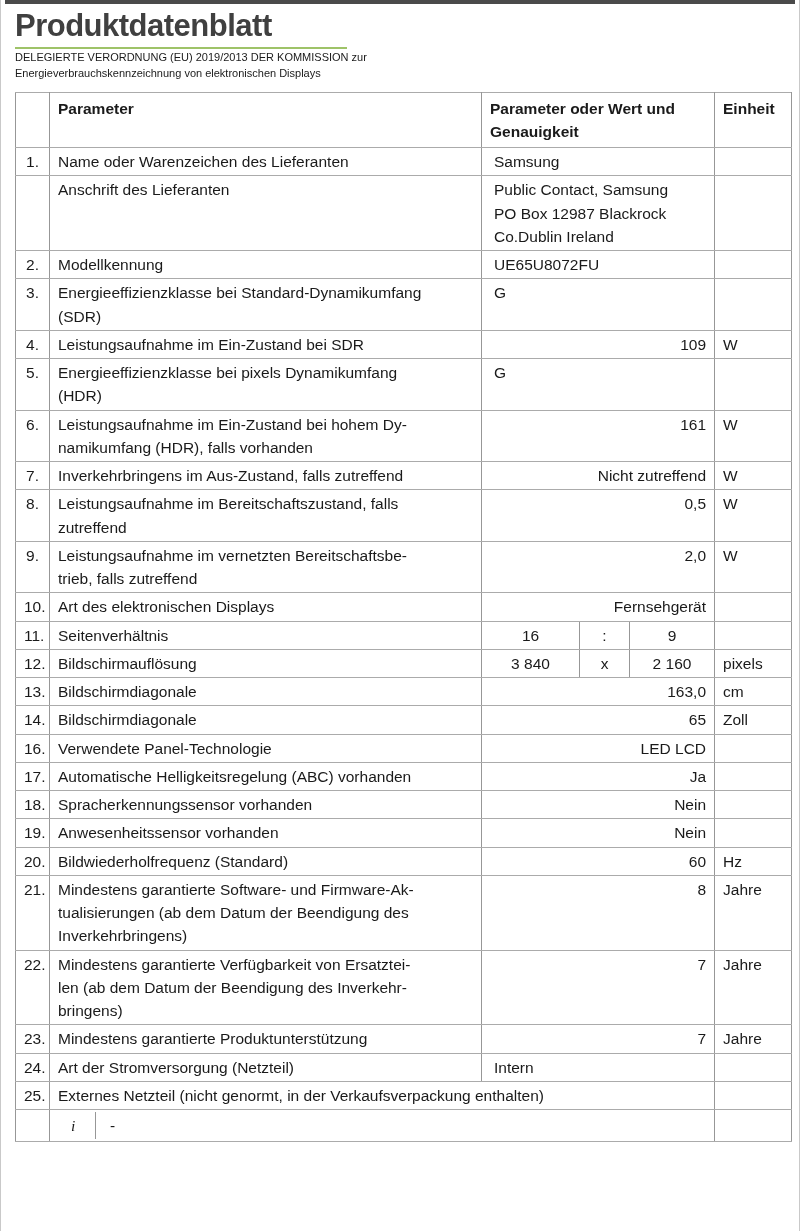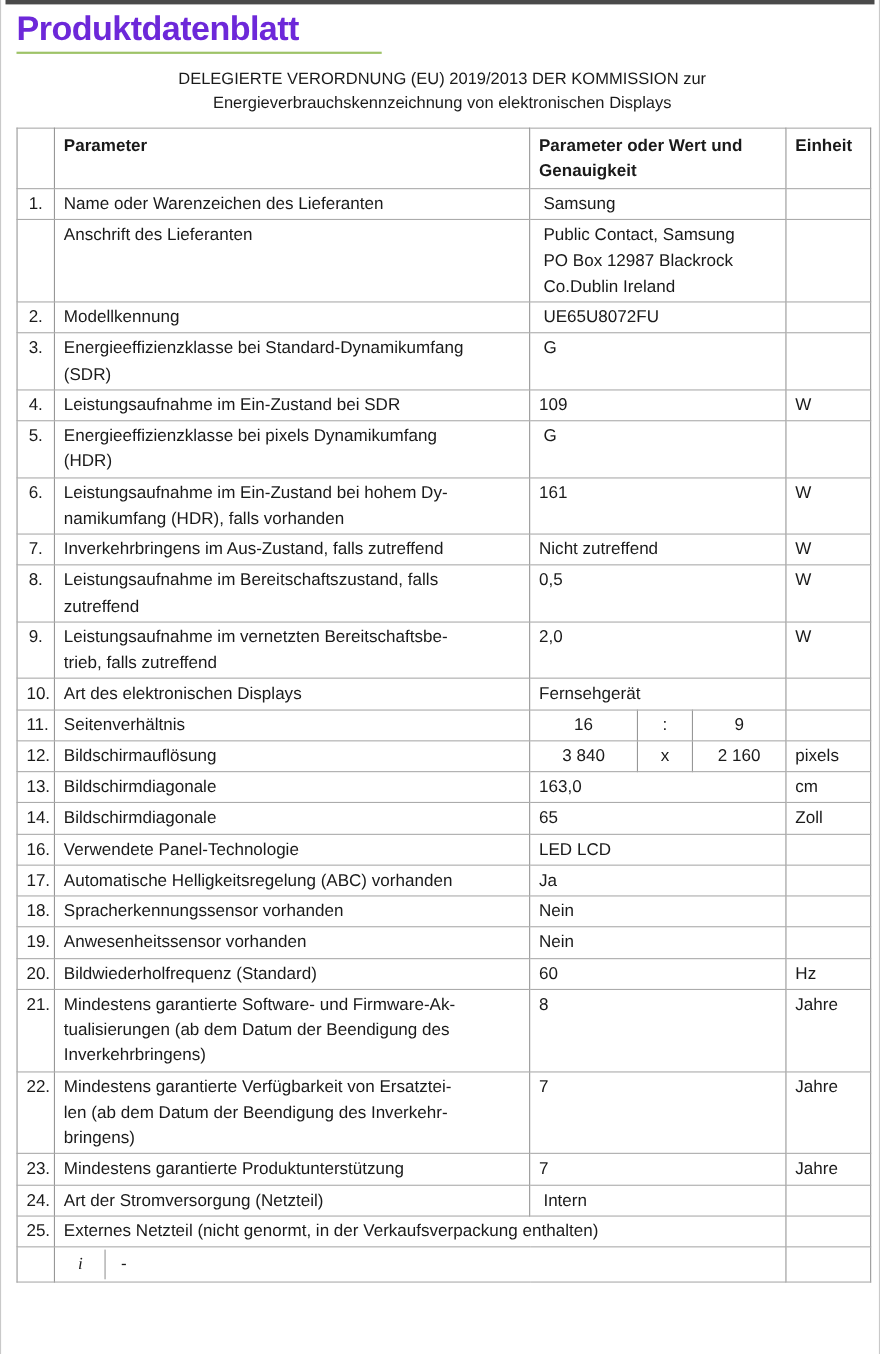--- a/index.html
+++ b/index.html
@@ -23,25 +23,24 @@
     margin:0;
     font-size:31px;
     font-weight:bold;
     letter-spacing:-0.5px;
     line-height:1.15;
   }
   .title-underline{
     width:332px;height:2px;margin:3px 0 0 0;opacity:0.85;
   }
   .subtitle{
-    margin:12px 0 10px 0;
-    font-size:15px;
+    margin:0 0 10px 0;
+    font-size:11px;
     line-height:1.5;
     white-space:pre-line;
-    text-align:center;
   }
   table.sheet{
     border-collapse:collapse;
     table-layout:fixed;
     width:776px;
     font-size:15.5px;
   }
   table.sheet th, table.sheet td{
     border:1px solid #979797;
     border-top-color:#ababab;
@@ -52,41 +51,41 @@
     white-space:pre-line;
     overflow:hidden;
   }
   table.sheet th{
     font-weight:bold;
     text-align:left;
     padding-top:4px;padding-bottom:4px;
   }
   th.param, td.param{padding-left:12px;}
   td.num{text-align:center;padding-left:2px;padding-right:2px;}
-  td.value.right{}
+  td.value.right{text-align:right;}
   td.value.left{text-align:left;padding-left:12px;}
   td.sub{text-align:center;padding-left:2px;padding-right:2px;}
   td.infocell{padding:0;}
   .inforow{display:flex;align-items:stretch;min-height:27px;}
   .icell{
     width:38px;box-sizing:border-box;flex:0 0 38px;
     border-right:1px solid #979797;
     font-style:italic;
     font-family:"Liberation Serif", serif;
     padding:2px 0 2px 13px;
   }
   .dash{padding:2px 0 2px 14px;}
 </style>
 </head>
 <body>
 
 <div class="page">
   <div class="page-topline"></div>
   <div class="content">
-    <h1 class="title" style="color: #6d28d9;">Produktdatenblatt</h1>
+    <h1 class="title" style="color: #404040;">Produktdatenblatt</h1>
     <div class="title-underline" style="background: rgb(141, 184, 78);"></div>
     <p class="subtitle">DELEGIERTE VERORDNUNG (EU) 2019/2013 DER KOMMISSION zur
 Energieverbrauchskennzeichnung von elektronischen Displays</p>
 
     <table class="sheet">
       <colgroup>
         <col style="width:34px">
         <col style="width:432px">
         <col style="width:98px">
         <col style="width:50px">

